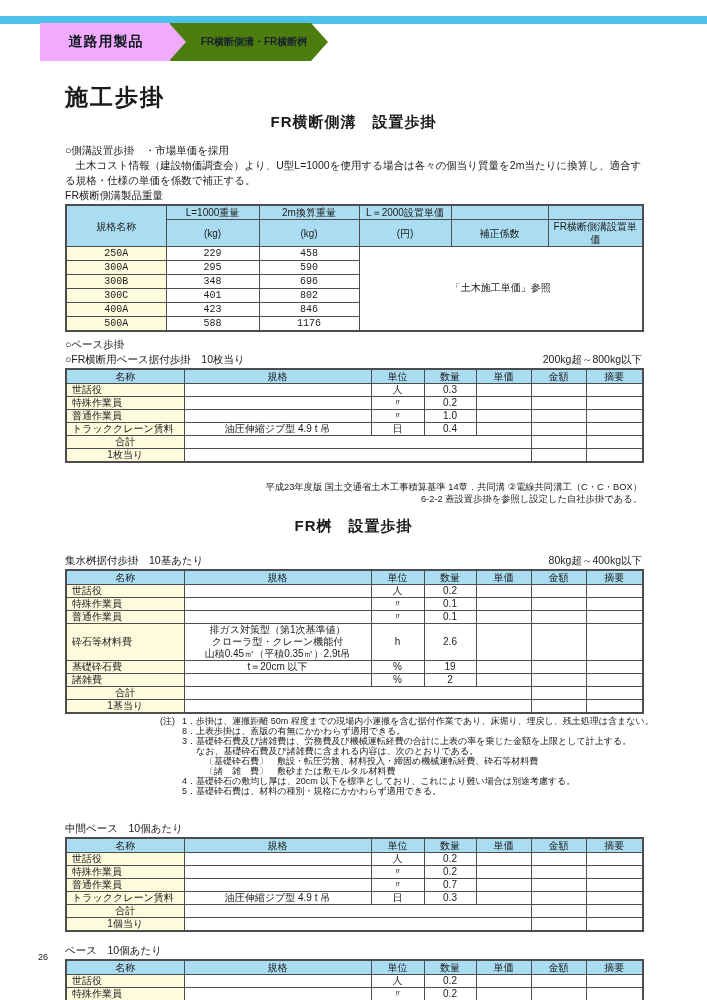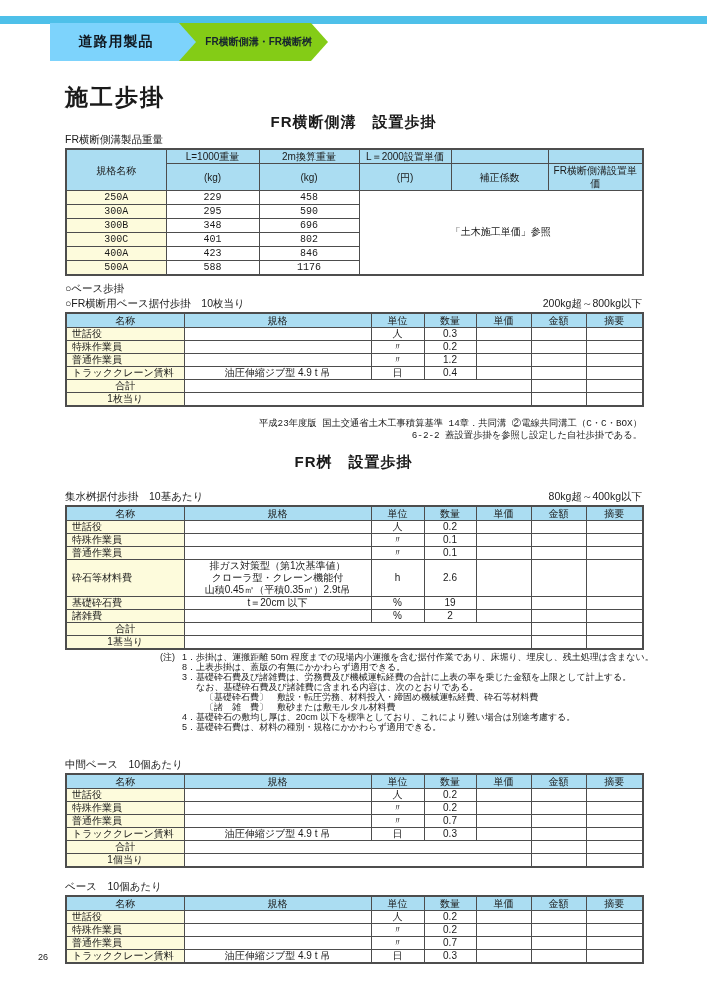--- a/index.html
+++ b/index.html
@@ -5,23 +5,23 @@
   html,body{margin:0;padding:0;}
   body{
     width:707px;height:1000px;position:relative;background:#ffffff;
     font-family:"Liberation Sans","DejaVu Sans",sans-serif;color:#1a1a1a;
     overflow:hidden;
   }
   
   .topbar{position:absolute;left:0;top:16px;width:707px;height:8px;background:#4EC0E9;}
   .arrow{position:absolute;top:23px;height:38px;display:flex;align-items:center;
     clip-path:polygon(0 0, calc(100% - 17px) 0, 100% 50%, calc(100% - 17px) 100%, 0 100%);}
-  .arrow-cat{left:50px;width:146px;background:#7dd3fc;z-index:2;justify-content:center;}
+  .arrow-cat{left:40px;width:146px;background:#f0abfc;z-index:2;justify-content:center;}
   .arrow-cat span{font-size:14px;font-weight:bold;color:#101820;letter-spacing:1px;padding-right:14px;}
-  .arrow-sub{left:170px;width:158px;background:#84cc16;z-index:1;justify-content:flex-end;}
+  .arrow-sub{left:170px;width:158px;background:#4d7c0f;z-index:1;justify-content:center;}
   .arrow-sub span{font-size:10px;font-weight:bold;color:#16242e;padding-left:26px;padding-right:16px;}
   
   .content{width:577px;margin-left:65px;padding-top:84px;}
   .page-title{font-size:23px;font-weight:bold;letter-spacing:2px;line-height:26px;}
   .sec-heading{text-align:center;font-size:15px;font-weight:bold;margin-top:3px;letter-spacing:1px;}
   .para-block{margin-top:11px;font-size:10.5px;line-height:15px;}
   .para{white-space:pre-line;}
   .caption{font-size:10.5px;margin-top:1px;line-height:13px;}
   .tbl-titlebar{display:flex;justify-content:space-between;align-items:flex-end;
     font-size:10.5px;line-height:14px;margin-top:1px;}
@@ -31,21 +31,21 @@
     border:2px solid #4d4d4d;margin-top:2px;}
   table.t td,table.t th{border:1px solid #4d4d4d;padding:0 3px;height:12px;line-height:12px;
     text-align:center;font-weight:normal;overflow:hidden;}
   table.t th{background:#ABDDF2;height:13px;line-height:13px;}
   table.w td{height:13px;line-height:13px;font-family:Liberation Mono, monospace;}
   .nm{background:#FDFBDC;}
   .left{text-align:left !important;padding-left:5px !important;}
   .pre{white-space:pre-line;line-height:11px;height:auto !important;padding:1px 3px;}
   .ref{background:#ffffff;}
   
-  .src{text-align:right;font-size:9.3px;line-height:11.5px;margin-top:11px;font-family:Liberation Mono, monospace;}
+  .src{text-align:right;font-size:9.3px;line-height:11.5px;margin-top:19px;}
   .notes{display:flex;margin-left:95px;margin-right:-28px;margin-top:2px;
     font-size:9px;line-height:10px;}
   .notes-label{flex:none;width:22px;}
   .note-item{padding-left:14px;text-indent:-14px;white-space:pre-line;}
   .page-num{position:absolute;left:38px;top:952px;font-size:9px;}
 </style>
 </head>
 <body>
 
 <div class="topbar"></div>
@@ -54,20 +54,24 @@
 </div>
 <div class="arrow arrow-cat">
   <span>道路用製品</span>
 </div>
 
 <div class="content">
 
   <div class="page-title">施工歩掛</div>
   <div class="sec-heading">FR横断側溝　設置歩掛</div>
 
+  <div class="para-block">
+    <div>○側溝設置歩掛　・市場単価を採用</div>
+    <div class="para">　土木コスト情報（建設物価調査会）より、U型L=1000を使用する場合は各々の個当り質量を2m当たりに換算し、適合する規格・仕様の単価を係数で補正する。</div>
+  </div>
 
   <div class="caption">FR横断側溝製品重量</div>
   <table class="t w">
     <colgroup>
         <col style="width:100px">
         <col style="width:93px">
         <col style="width:100px">
         <col style="width:92px">
         <col style="width:97px">
         <col style="width:95px">
@@ -162,21 +166,21 @@
       <td>〃</td>
       <td>0.2</td>
       <td></td>
       <td></td>
       <td></td>
     </tr>
     <tr>
       <td class="nm left">普通作業員</td>
       <td></td>
       <td>〃</td>
-      <td>1.2</td>
+      <td>1.0</td>
       <td></td>
       <td></td>
       <td></td>
     </tr>
     <tr>
       <td class="nm left">トラッククレーン賃料</td>
       <td>油圧伸縮ジブ型 4.9 t 吊</td>
       <td>日</td>
       <td>0.4</td>
       <td></td>

